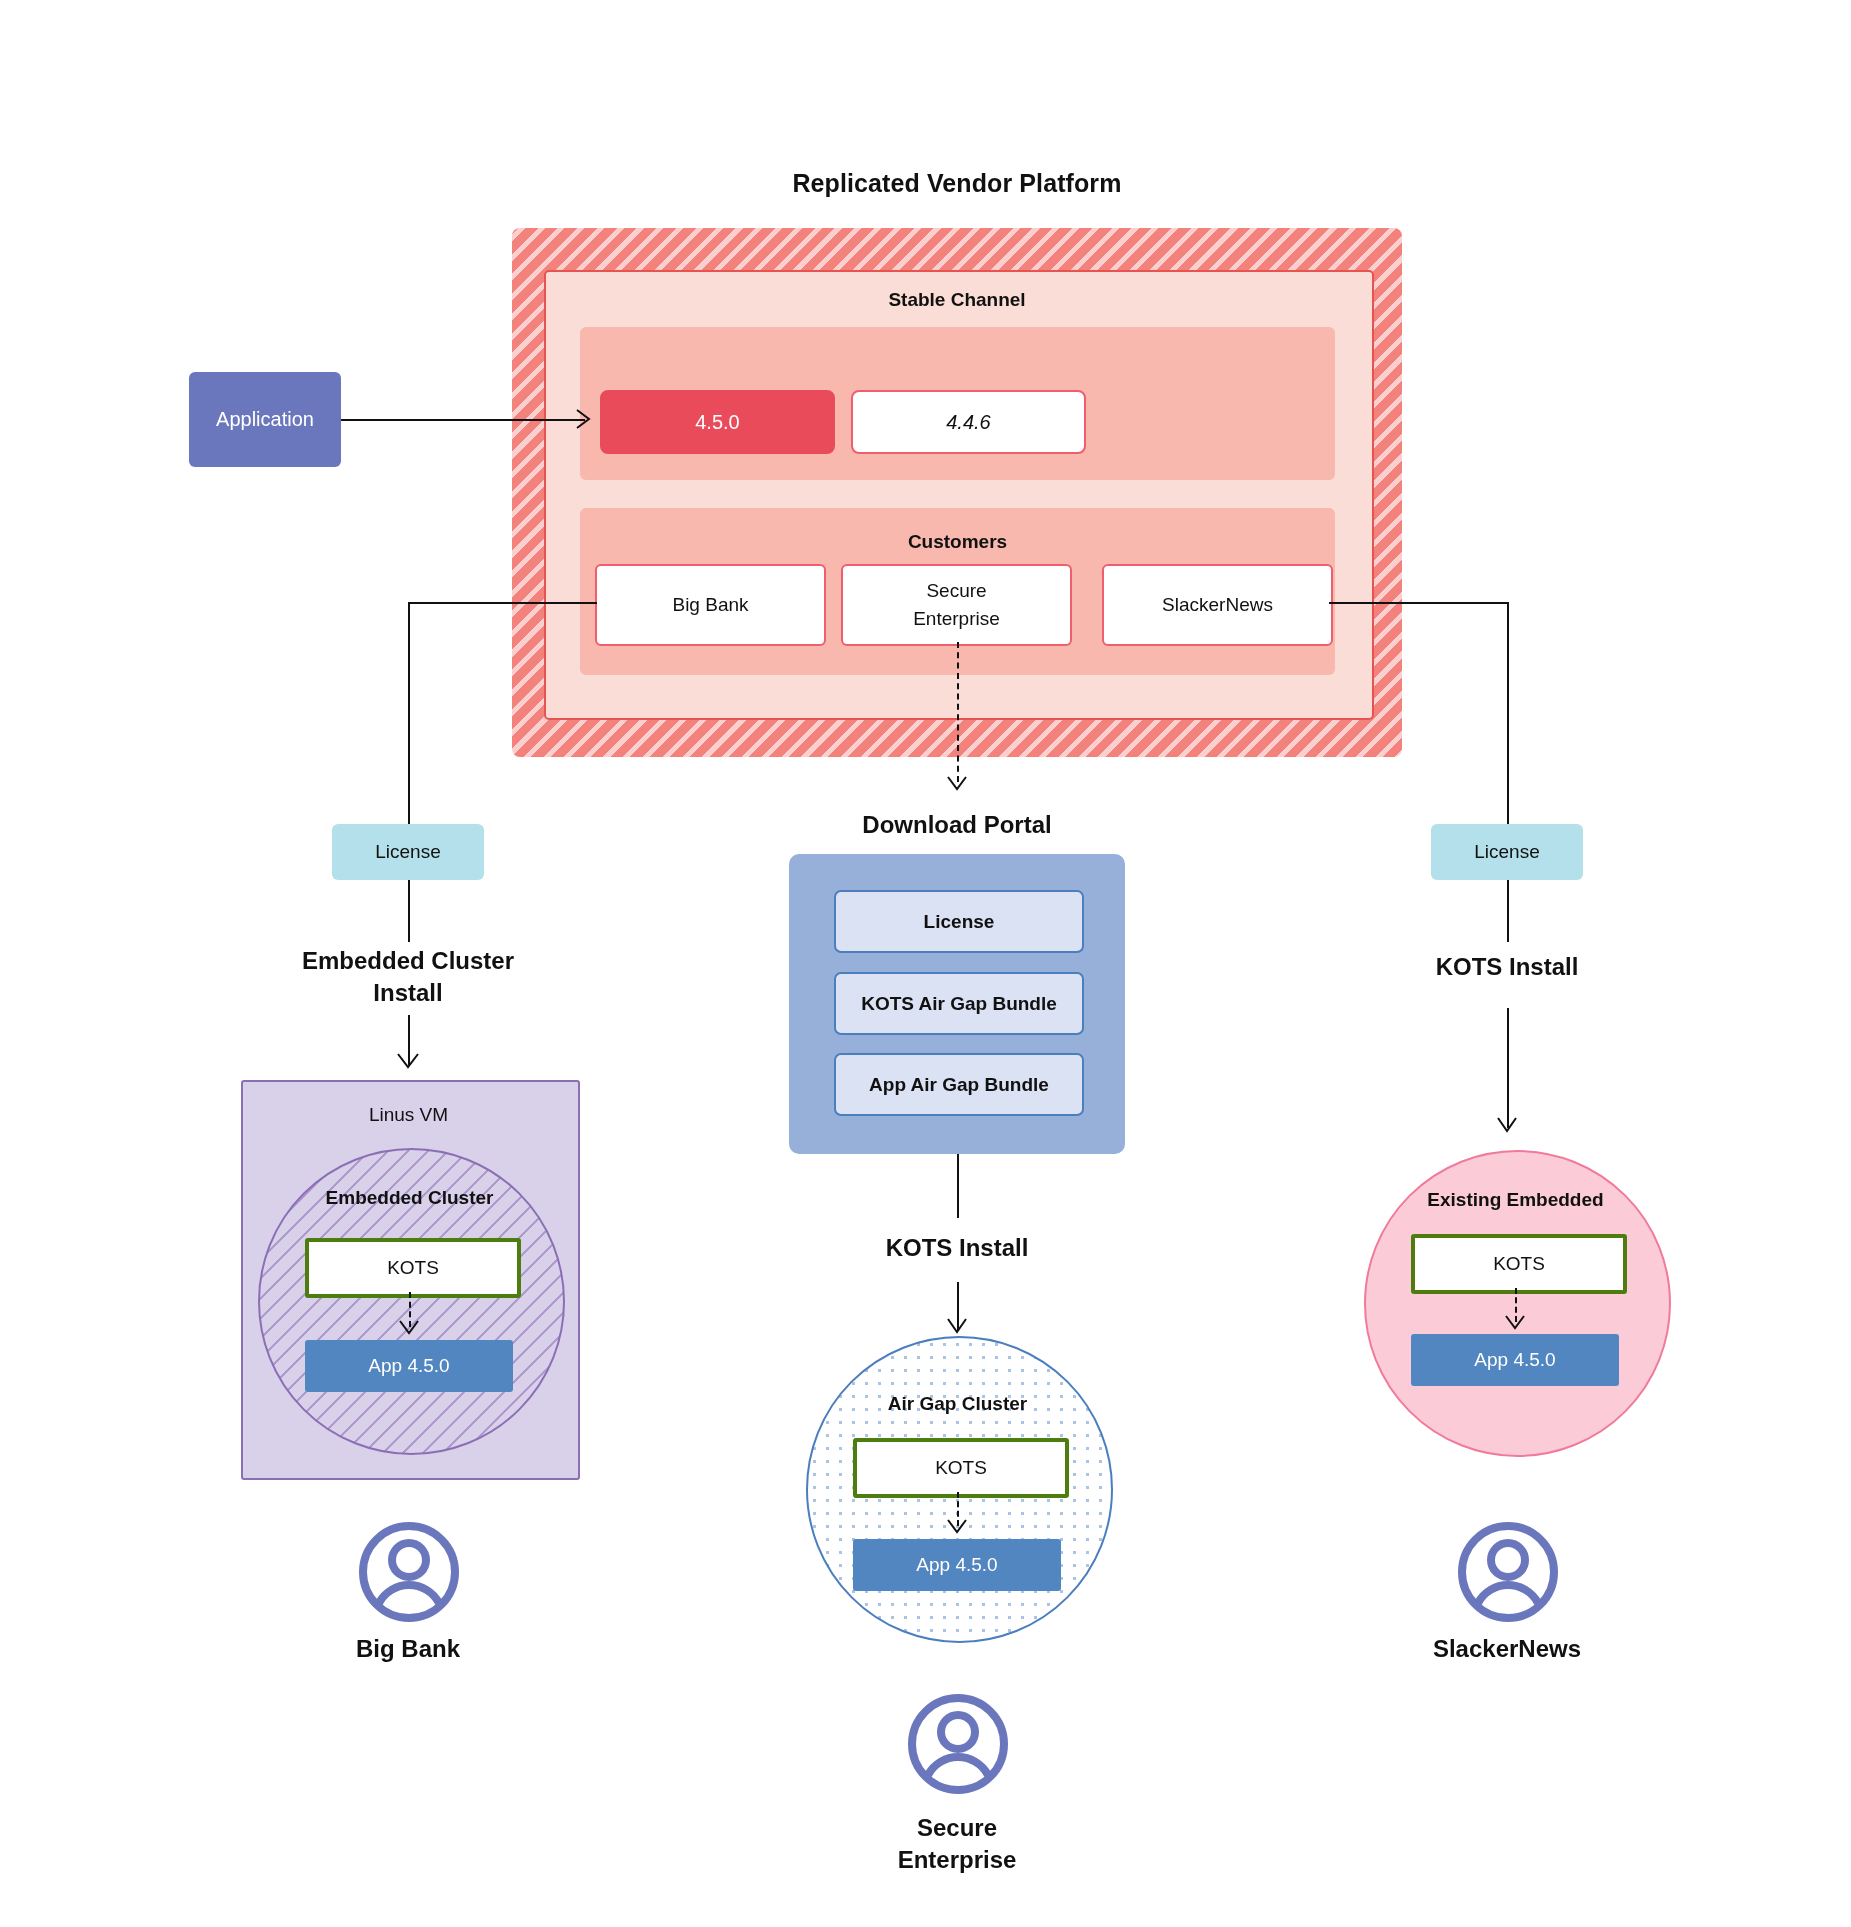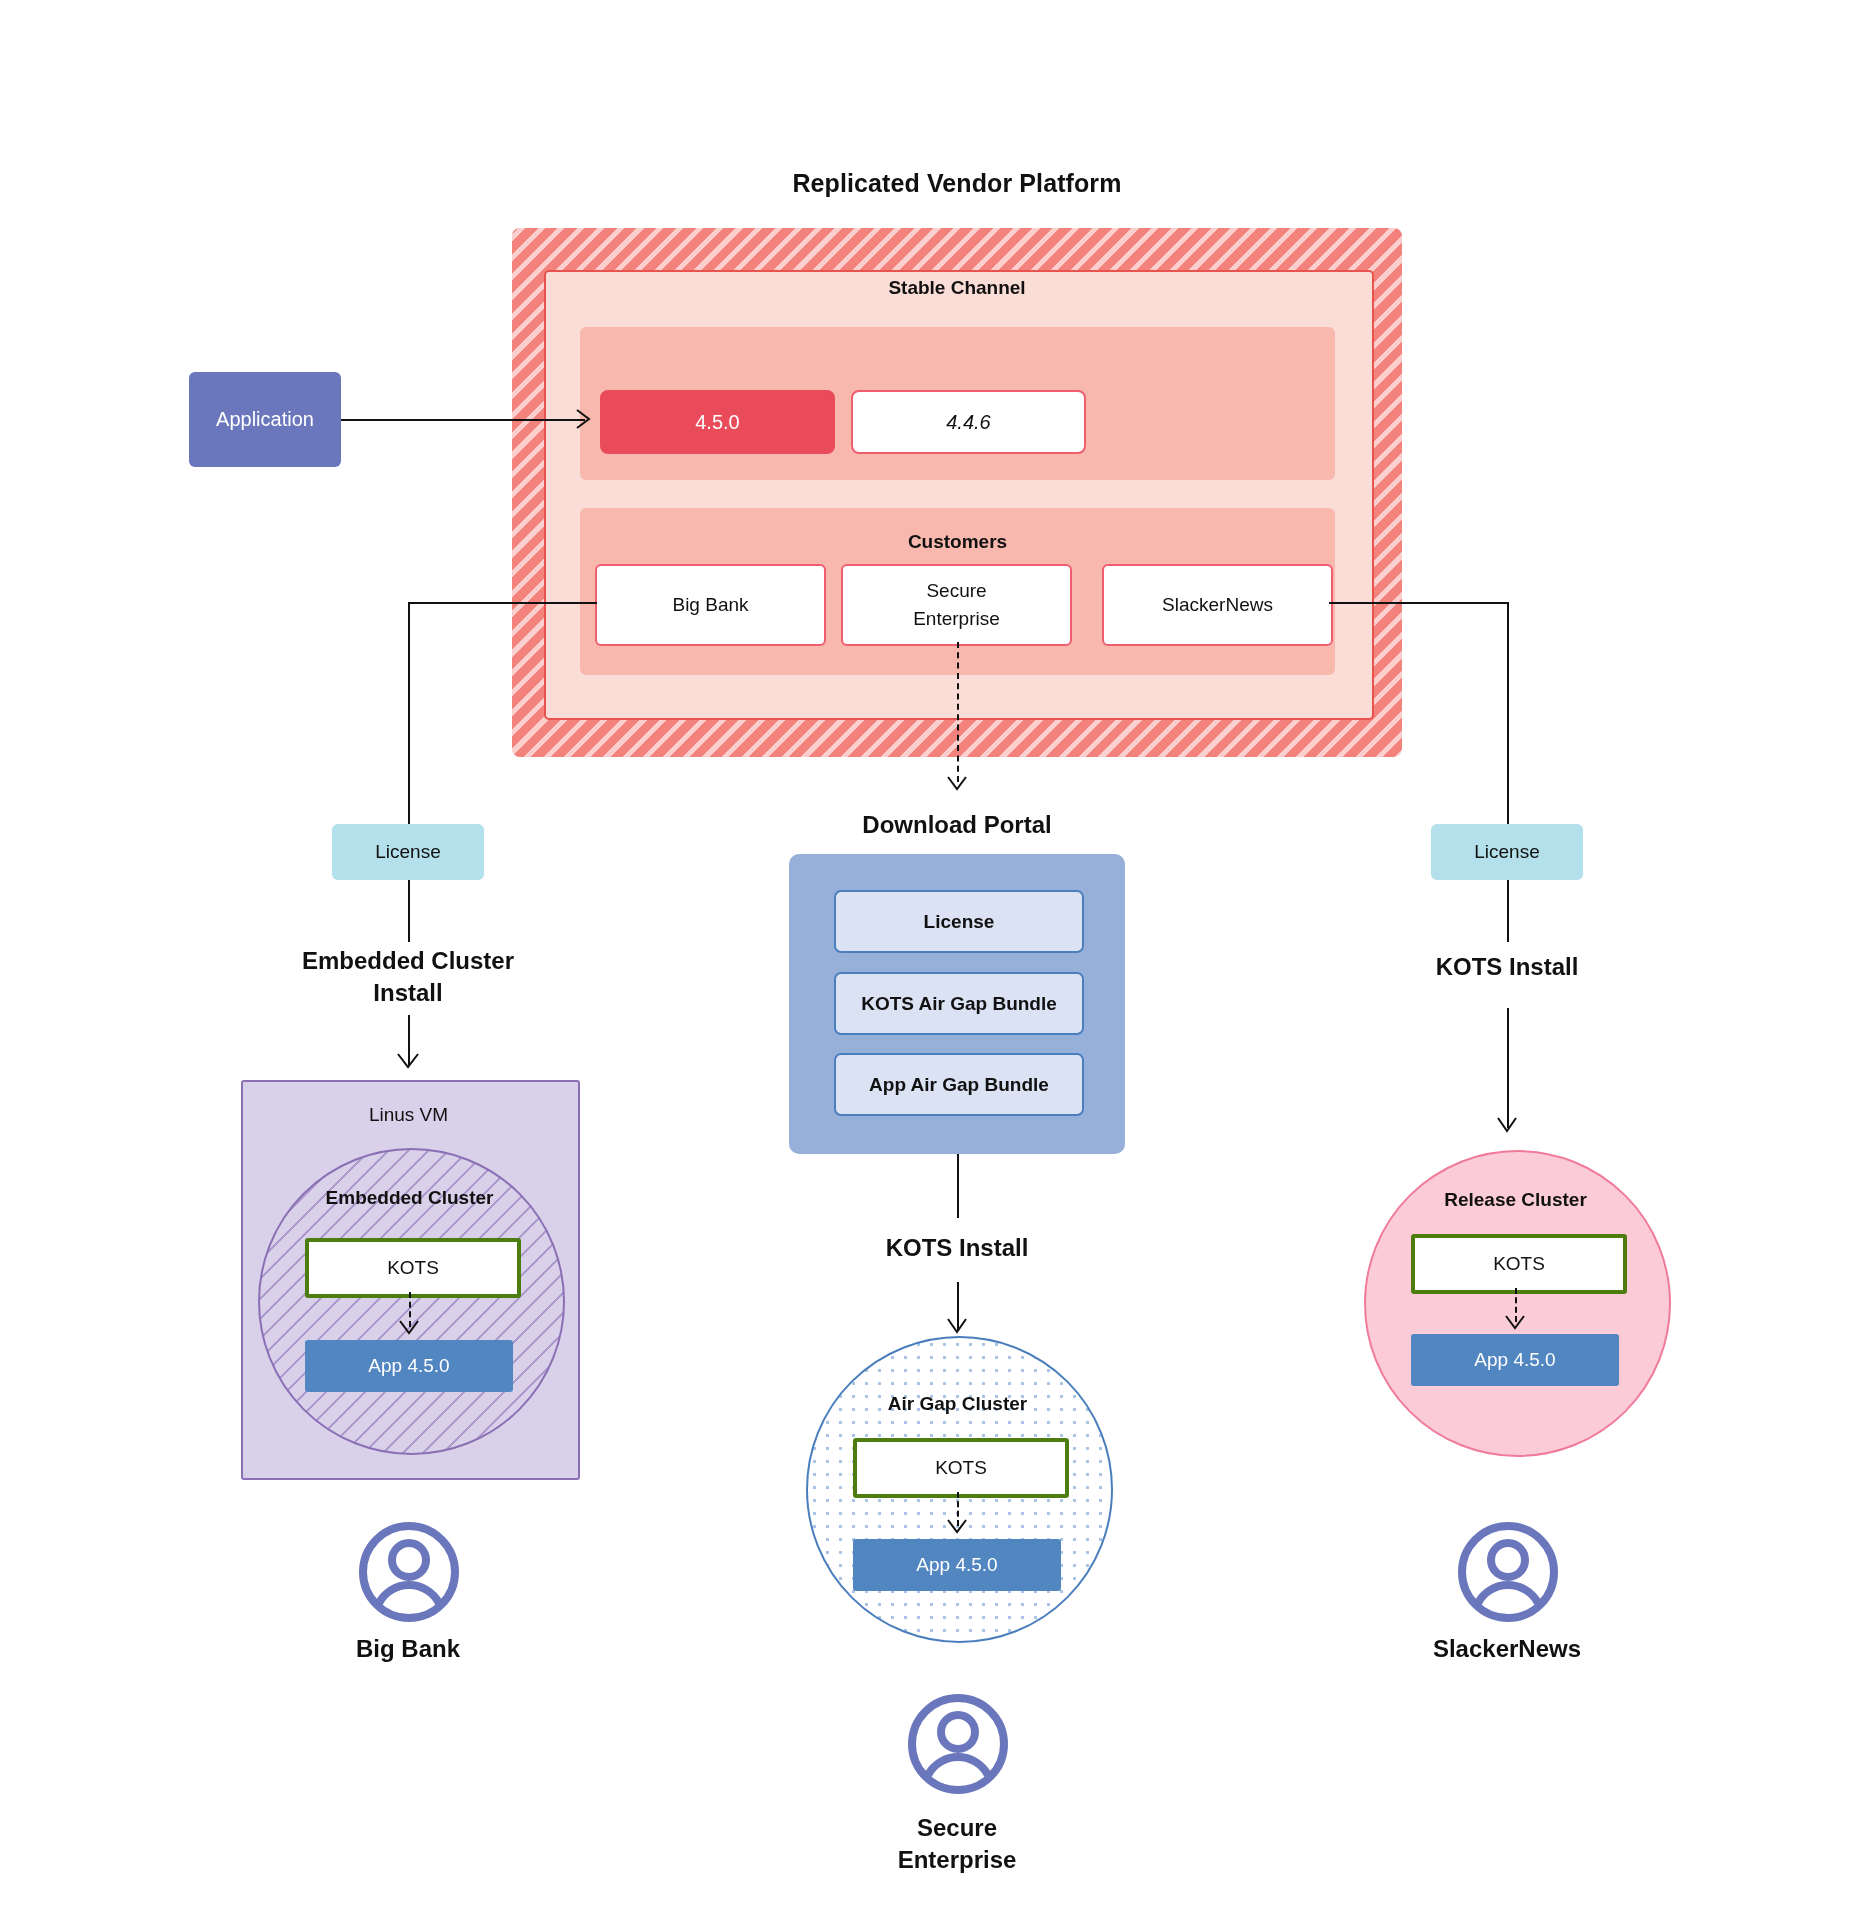--- a/index.html
+++ b/index.html
@@ -142,21 +142,21 @@
 </head>
 <body>
 
 <div id="stage">
 
   <div class="abs ctr title" style="left:512px;top:168px;width:890px;height:30px;">Replicated Vendor Platform</div>
 
   <div class="abs platform-hatch"></div>
 
   <div class="abs stable-channel"></div>
-  <div class="abs ctr lbl-sm" style="left:544px;top:276px;width:826px;height:24px;">Stable Channel</div>
+  <div class="abs ctr lbl-sm" style="left:544px;top:288px;width:826px;height:24px;">Stable Channel</div>
 
   <div class="abs inner-panel release-history"></div>
 
   <div class="abs ctr rel-box current" style="left:600px;top:390px;">4.5.0</div>
   <div class="abs ctr rel-box prev" style="left:851px;top:390px;">4.4.6</div>
 
   <div class="abs inner-panel customers"></div>
   <div class="abs ctr lbl-sm" style="left:580px;top:530px;width:755px;height:24px;">Customers</div>
 
   <div class="abs ctr cust-box lbl-cust" style="left:595px;top:564px;">
@@ -267,21 +267,21 @@
     <span>License</span>
   </div>
   <div class="abs ln vline" style="left:1507px;top:880px;height:62px;"></div>
   <div class="abs ctr big-lbl" style="left:1357px;top:952px;width:300px;height:30px;">KOTS Install</div>
   <div class="abs ln vline" style="left:1507px;top:1008px;height:120px;"></div>
   <svg class="abs arrow" style="left:1497px;top:1118px;" width="22" height="20">
     <path d="M1 0 L10 13 L19 0" fill="none" stroke="#111" stroke-width="2"></path>
   </svg>
 
   <div class="abs existing-circle"></div>
-  <div class="abs ctr lbl-sm" style="left:1364px;top:1188px;width:303px;height:24px;">Release Cluster</div>
+  <div class="abs ctr lbl-sm" style="left:1364px;top:1188px;width:303px;height:24px;">Existing Embedded</div>
   <div class="abs ctr kots-box" style="left:1411px;top:1234px;">
     <span>KOTS</span>
   </div>
   <div class="abs dline-v" style="left:1515px;top:1288px;height:34px;"></div>
   <svg class="abs arrow" style="left:1505px;top:1316px;" width="22" height="20">
     <path d="M1 0 L10 12 L19 0" fill="none" stroke="#111" stroke-width="2"></path>
   </svg>
   <div class="abs ctr app-box" style="left:1411px;top:1334px;">
     <span>App 4.5.0</span>
   </div>

